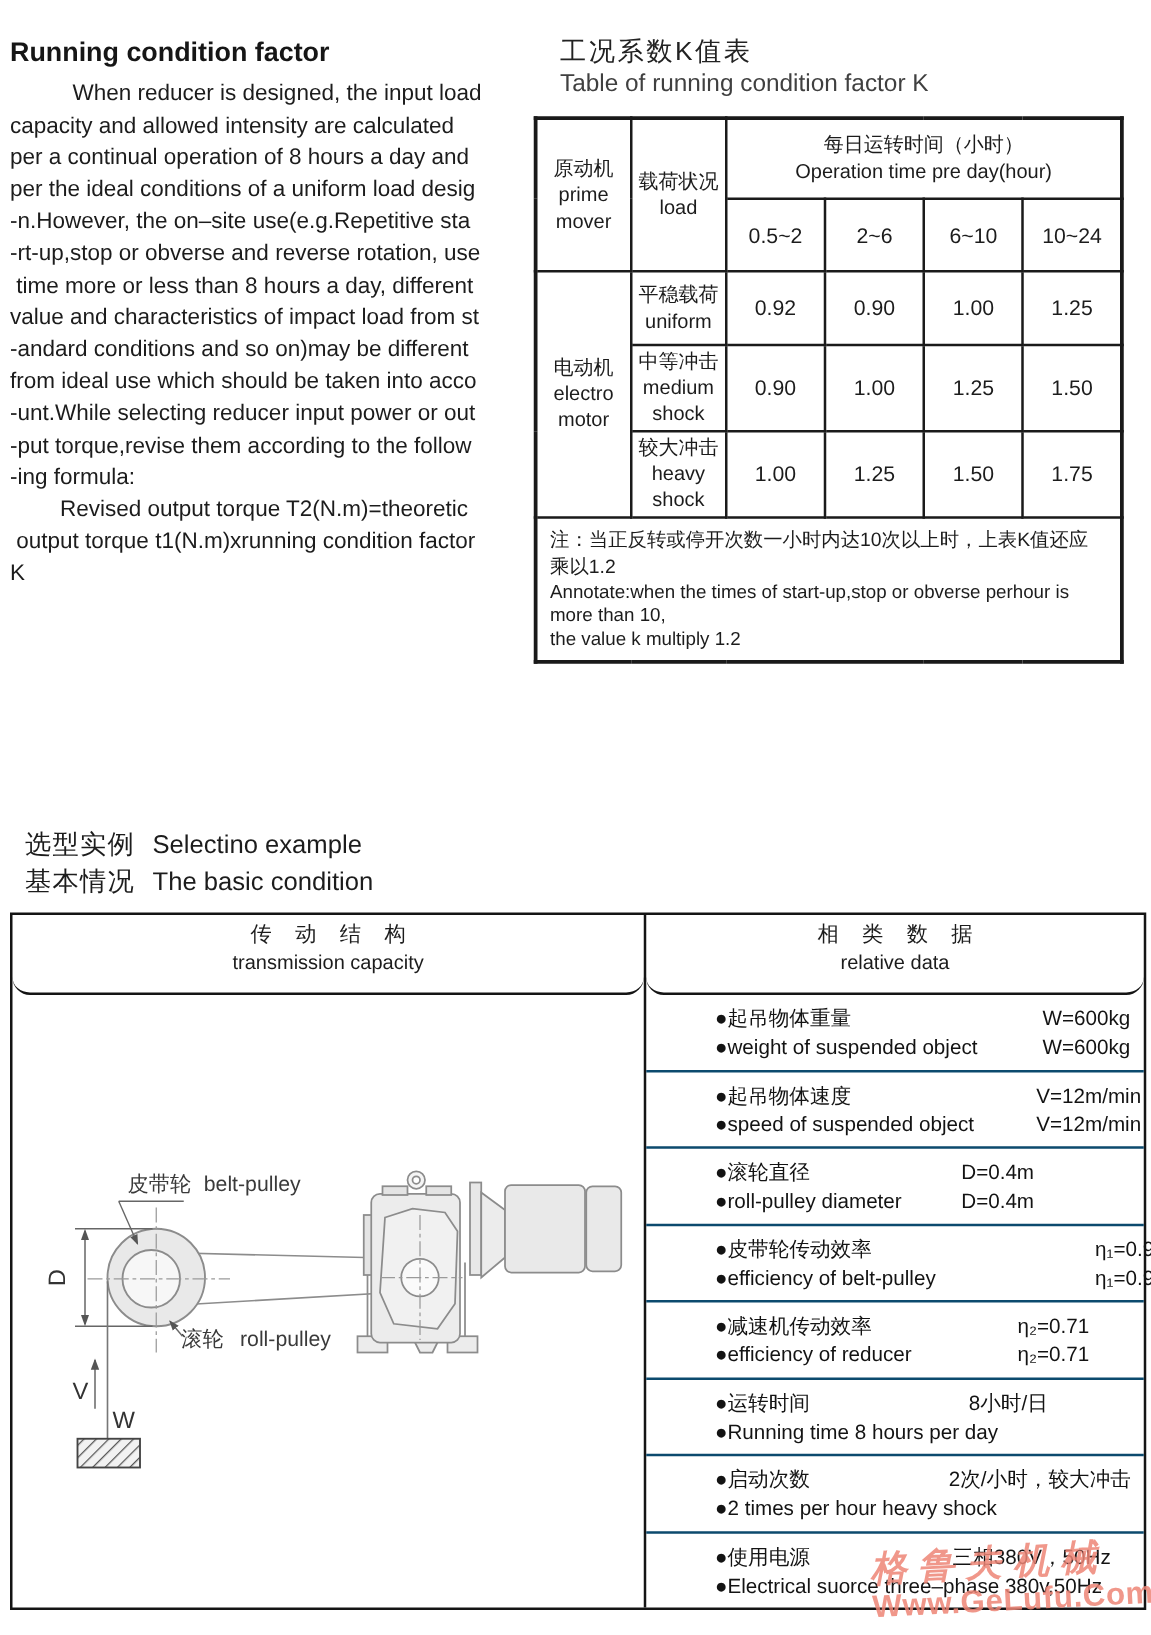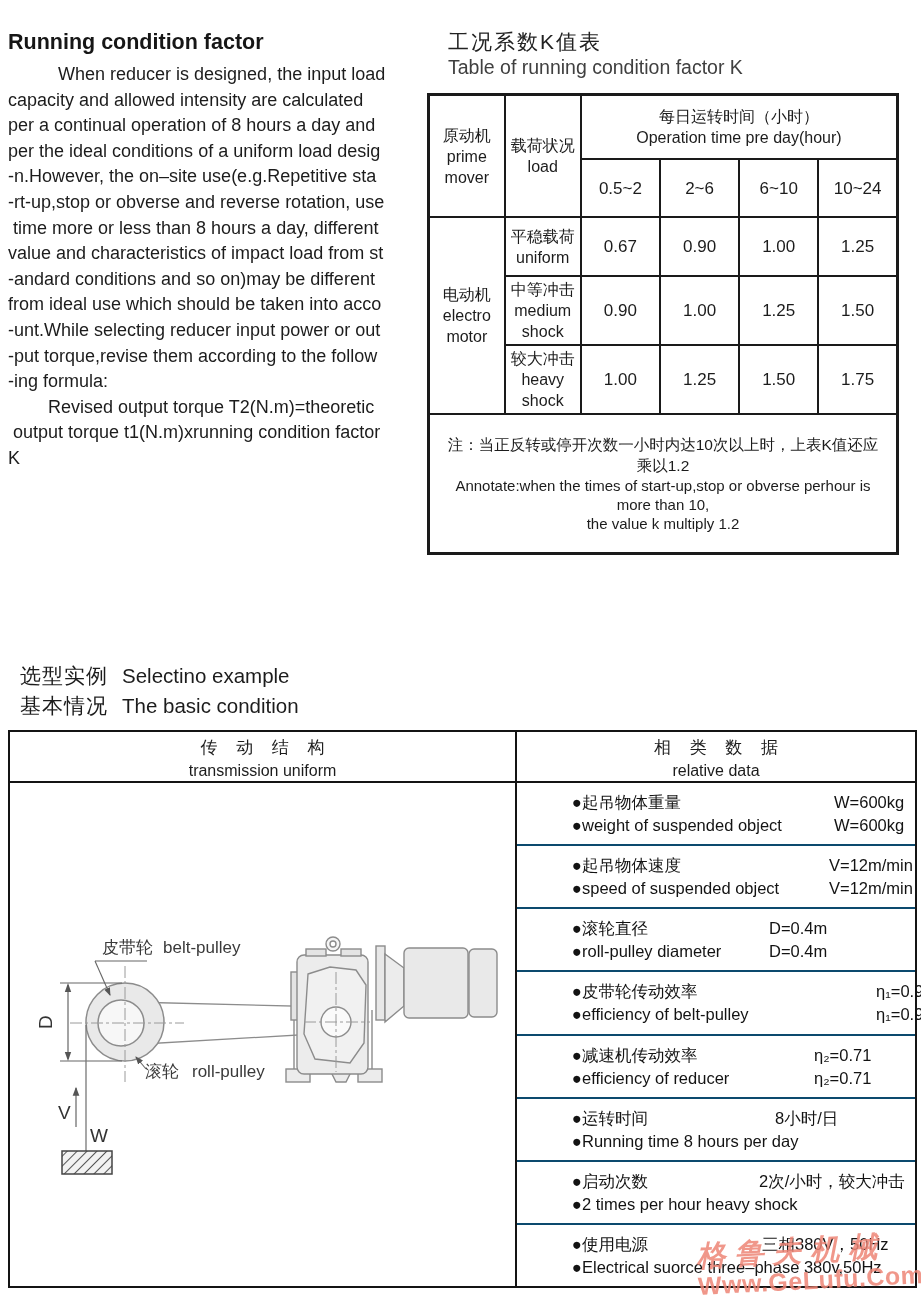--- a/index.html
+++ b/index.html
@@ -21,35 +21,35 @@
   #ksec{position:absolute;left:427px;top:28px;width:472px;}
   #ksec .kt-title-zh{font-size:21px;letter-spacing:2px;color:#222;margin-left:21px;line-height:27px;}
   #ksec .kt-title-en{font-size:19.5px;color:#404040;margin-left:21px;line-height:25px;}
   table.kt{border-collapse:collapse;width:472px;table-layout:fixed;margin-top:13px;border:3px solid #1a1a1a;}
   table.kt td{border:2px solid #1a1a1a;text-align:center;vertical-align:middle;
     font-size:16px;line-height:21px;padding:2px;color:#1c1c1c;}
   table.kt td.kval{font-size:17px;}
   table.kt tr.h1 td.optime{height:58px;}
   table.kt tr.h2 td{height:52px;font-size:17px;}
   table.kt tr.dr td{height:53px;}
-  table.kt td.note{height:70px;text-align:center;padding:19px 10px;vertical-align:top;margin-top:25px;}
+  table.kt td.note{height:70px;text-align:left;padding:7px 10px;vertical-align:top;margin-top:25px;}
   .note-zh{font-size:15.5px;line-height:21px;}
   .note-en{font-size:15px;line-height:19px;}
 
   
   #selhead{position:absolute;left:20px;top:662px;}
   #selhead .row{line-height:28px;}
   #selhead .zh{font-size:21px;letter-spacing:1px;color:#1c1c1c;}
   #selhead .en{font-size:20.5px;color:#1c1c1c;margin-left:14px;}
 
   
   #stable{position:absolute;left:8px;top:730px;width:905px;height:554px;
     border:2.5px solid #141414;display:flex;}
   .st-left{width:505px;border-right:2.5px solid #141414;position:relative;}
-  .st-hdr{height:51px;border-bottom:2px solid #141414;text-align:center;padding-top:4px;box-sizing:border-box;}
+  .st-hdr{height:64px;border-bottom:2px solid #141414;text-align:center;padding-top:4px;box-sizing:border-box;border-radius:14px;}
   .hdr-zh{font-size:17px;letter-spacing:1.1em;text-indent:1.1em;color:#1c1c1c;line-height:24px;}
   .hdr-en{font-size:16px;color:#1c1c1c;line-height:21px;}
   .st-right{flex:1;display:flex;flex-direction:column;position:relative;}
   .rel-rows{flex:1;display:flex;flex-direction:column;}
   .rel-row{flex:1;border-bottom:2px solid #0c4a6e;position:relative;
     padding:8px 0 0 55px;font-size:16.5px;line-height:23px;box-sizing:border-box;color:#131313;}
   .rel-row:last-of-type{border-bottom:none;}
   .line{position:relative;height:23px;}
   .val{position:absolute;top:0;left:262px;white-space:nowrap;}
   .rel-rows .rel-row:nth-of-type(2) .val{left:257px;}
@@ -122,21 +122,21 @@
       <td>2~6</td>
       <td>6~10</td>
       <td>10~24</td>
     </tr>
     <tr class="dr">
       <td rowspan="3" class="pre">电动机
 electro
 motor</td>
       <td class="pre">平稳载荷
 uniform</td>
-      <td class="kval">0.67</td>
+      <td class="kval">0.92</td>
       <td class="kval">0.90</td>
       <td class="kval">1.00</td>
       <td class="kval">1.25</td>
     </tr>
     <tr class="dr">
       <td class="pre">中等冲击
 medium
 shock</td>
       <td class="kval">0.90</td>
       <td class="kval">1.00</td>
@@ -169,21 +169,21 @@
   </div>
   <div class="row">
     <span class="zh">基本情况</span><span class="en">The basic condition</span>
   </div>
 </div>
 
 <div id="stable">
   <div class="st-left">
     <div class="st-hdr">
       <div class="hdr-zh">传动结构</div>
-      <div class="hdr-en">transmission uniform</div>
+      <div class="hdr-en">transmission capacity</div>
     </div>
 
     <svg id="diagram" width="503" height="500" viewBox="0 0 503 500">
       <defs>
         <marker id="ah" markerWidth="9" markerHeight="9" refX="6.5" refY="3.5" orient="auto">
           <path d="M0,0.7 L7.5,3.5 L0,6.3 z" fill="#555"></path>
         </marker>
         <pattern id="hatch" width="7" height="7" patternUnits="userSpaceOnUse" patternTransform="rotate(45)">
           <rect width="7" height="7" fill="#f2f2f2"></rect>
           <line x1="0" y1="0" x2="0" y2="7" stroke="#555" stroke-width="2"></line>

